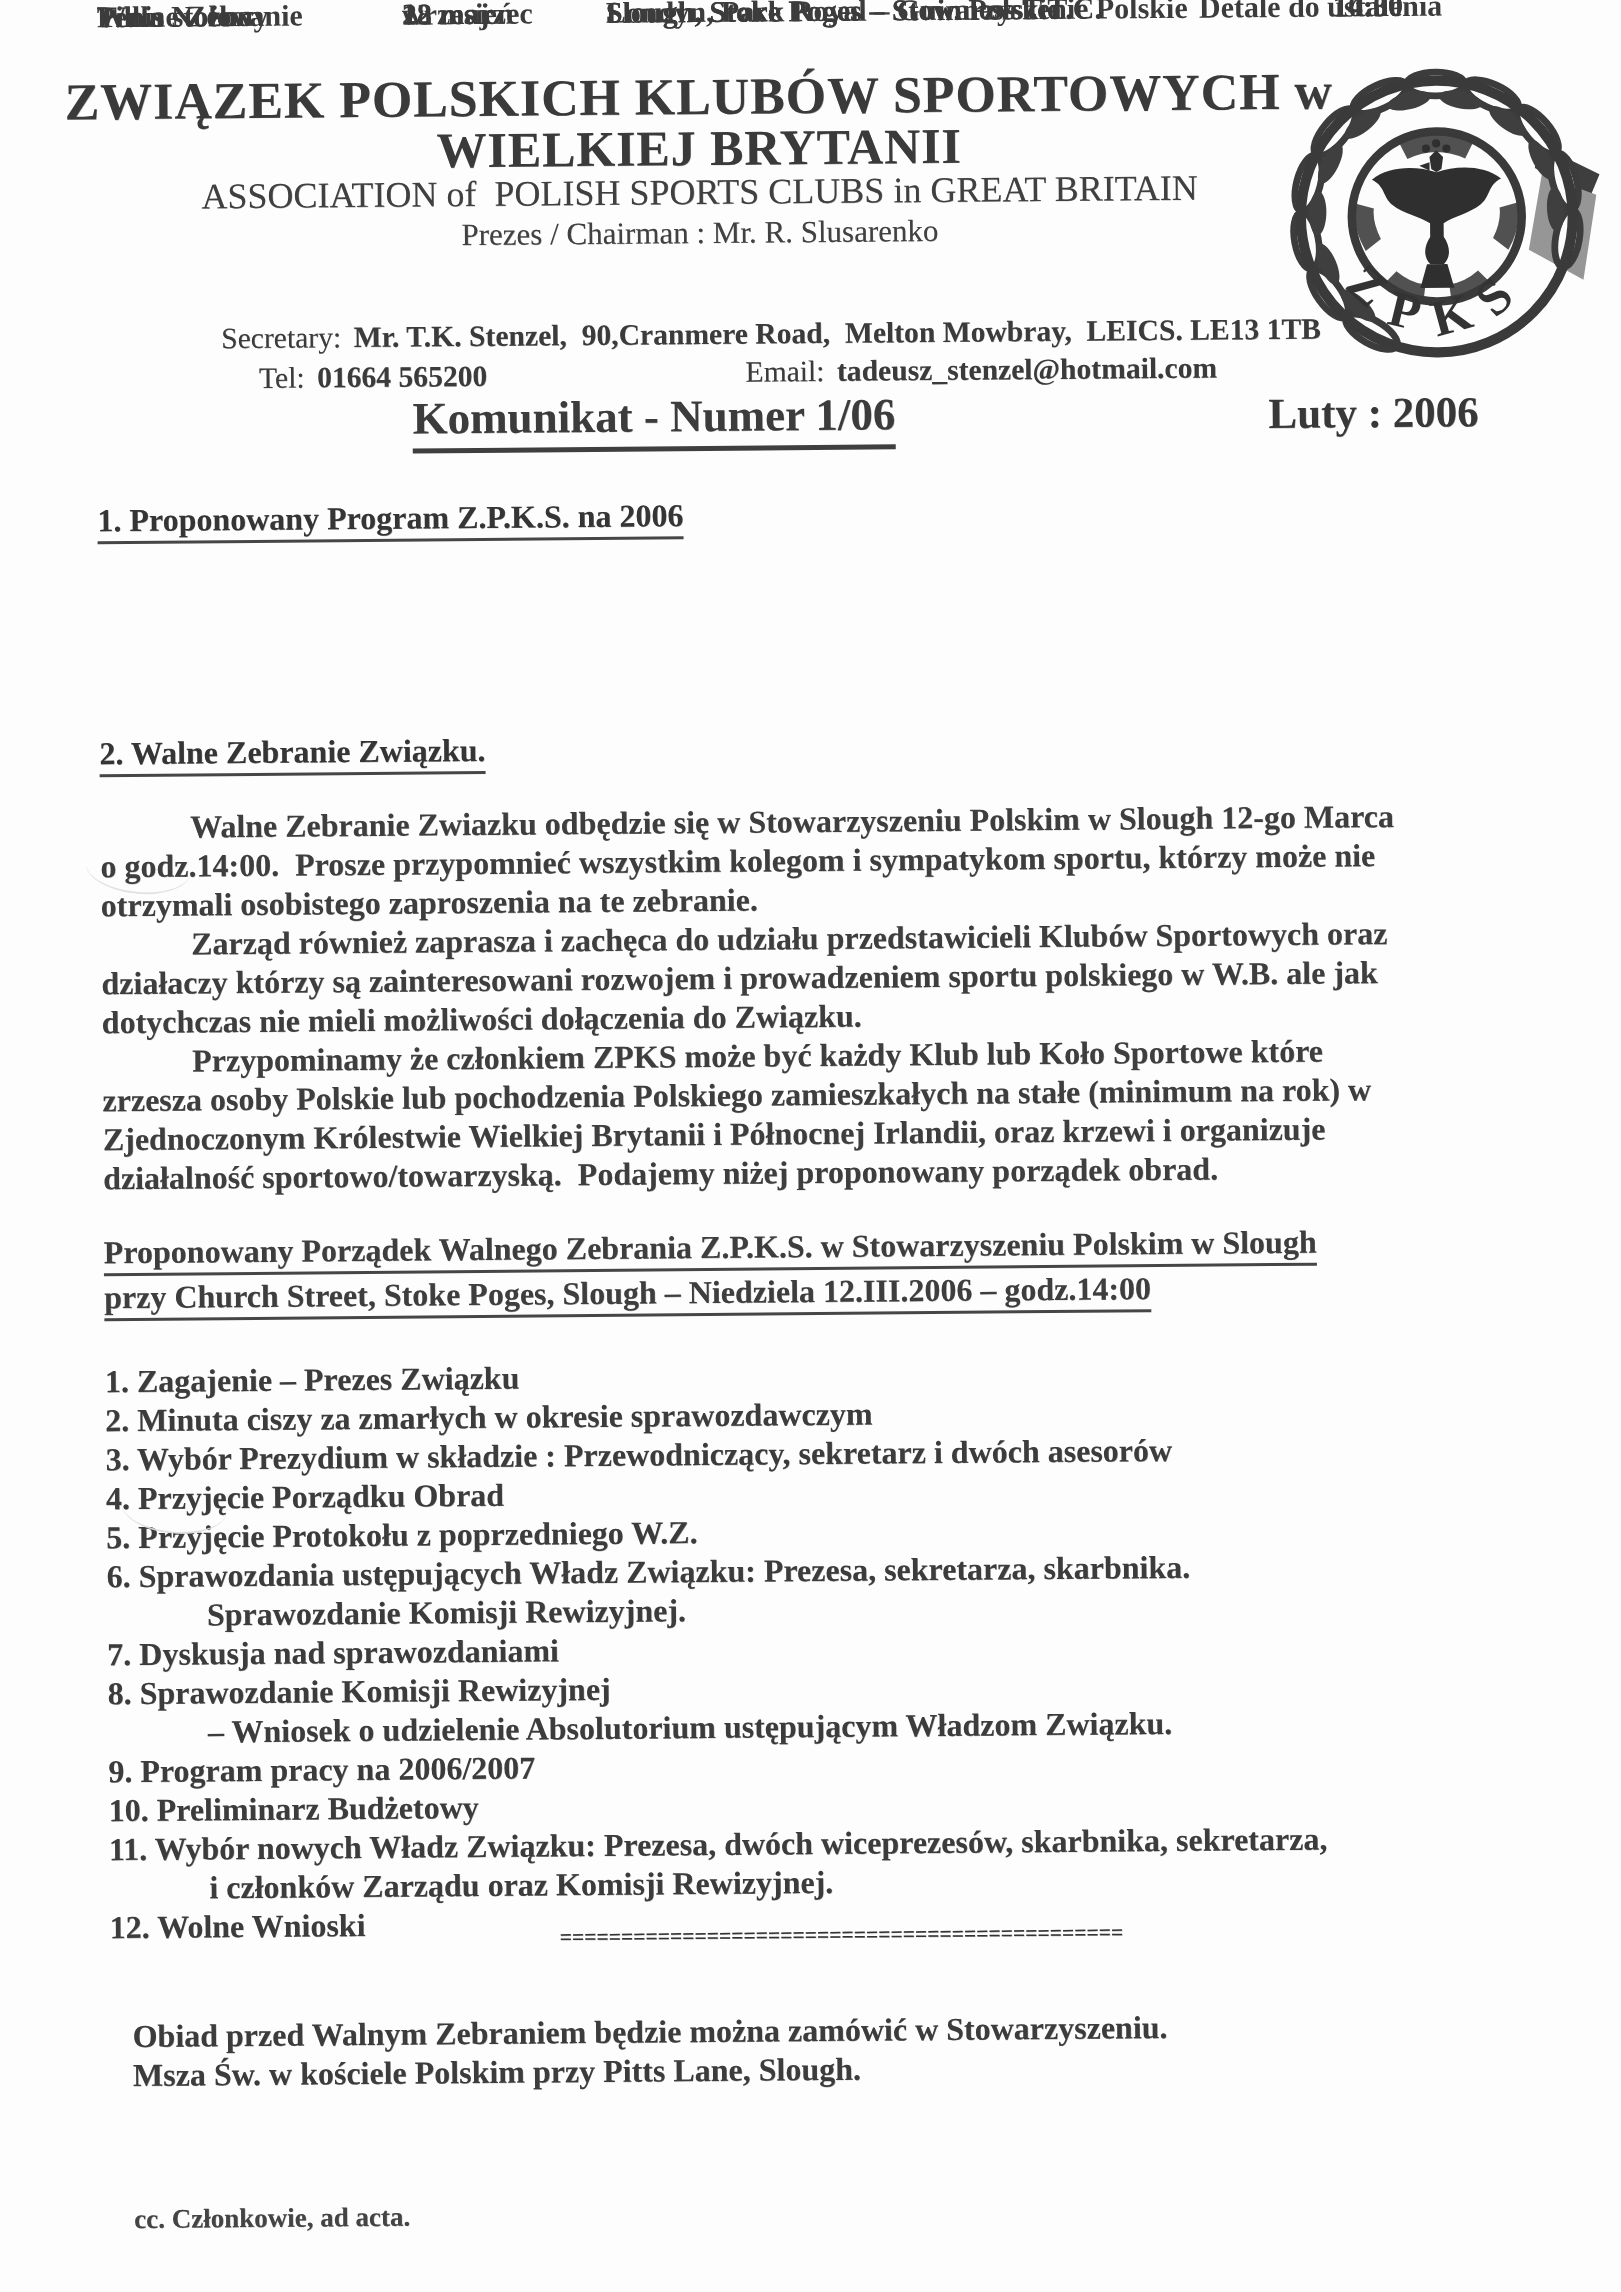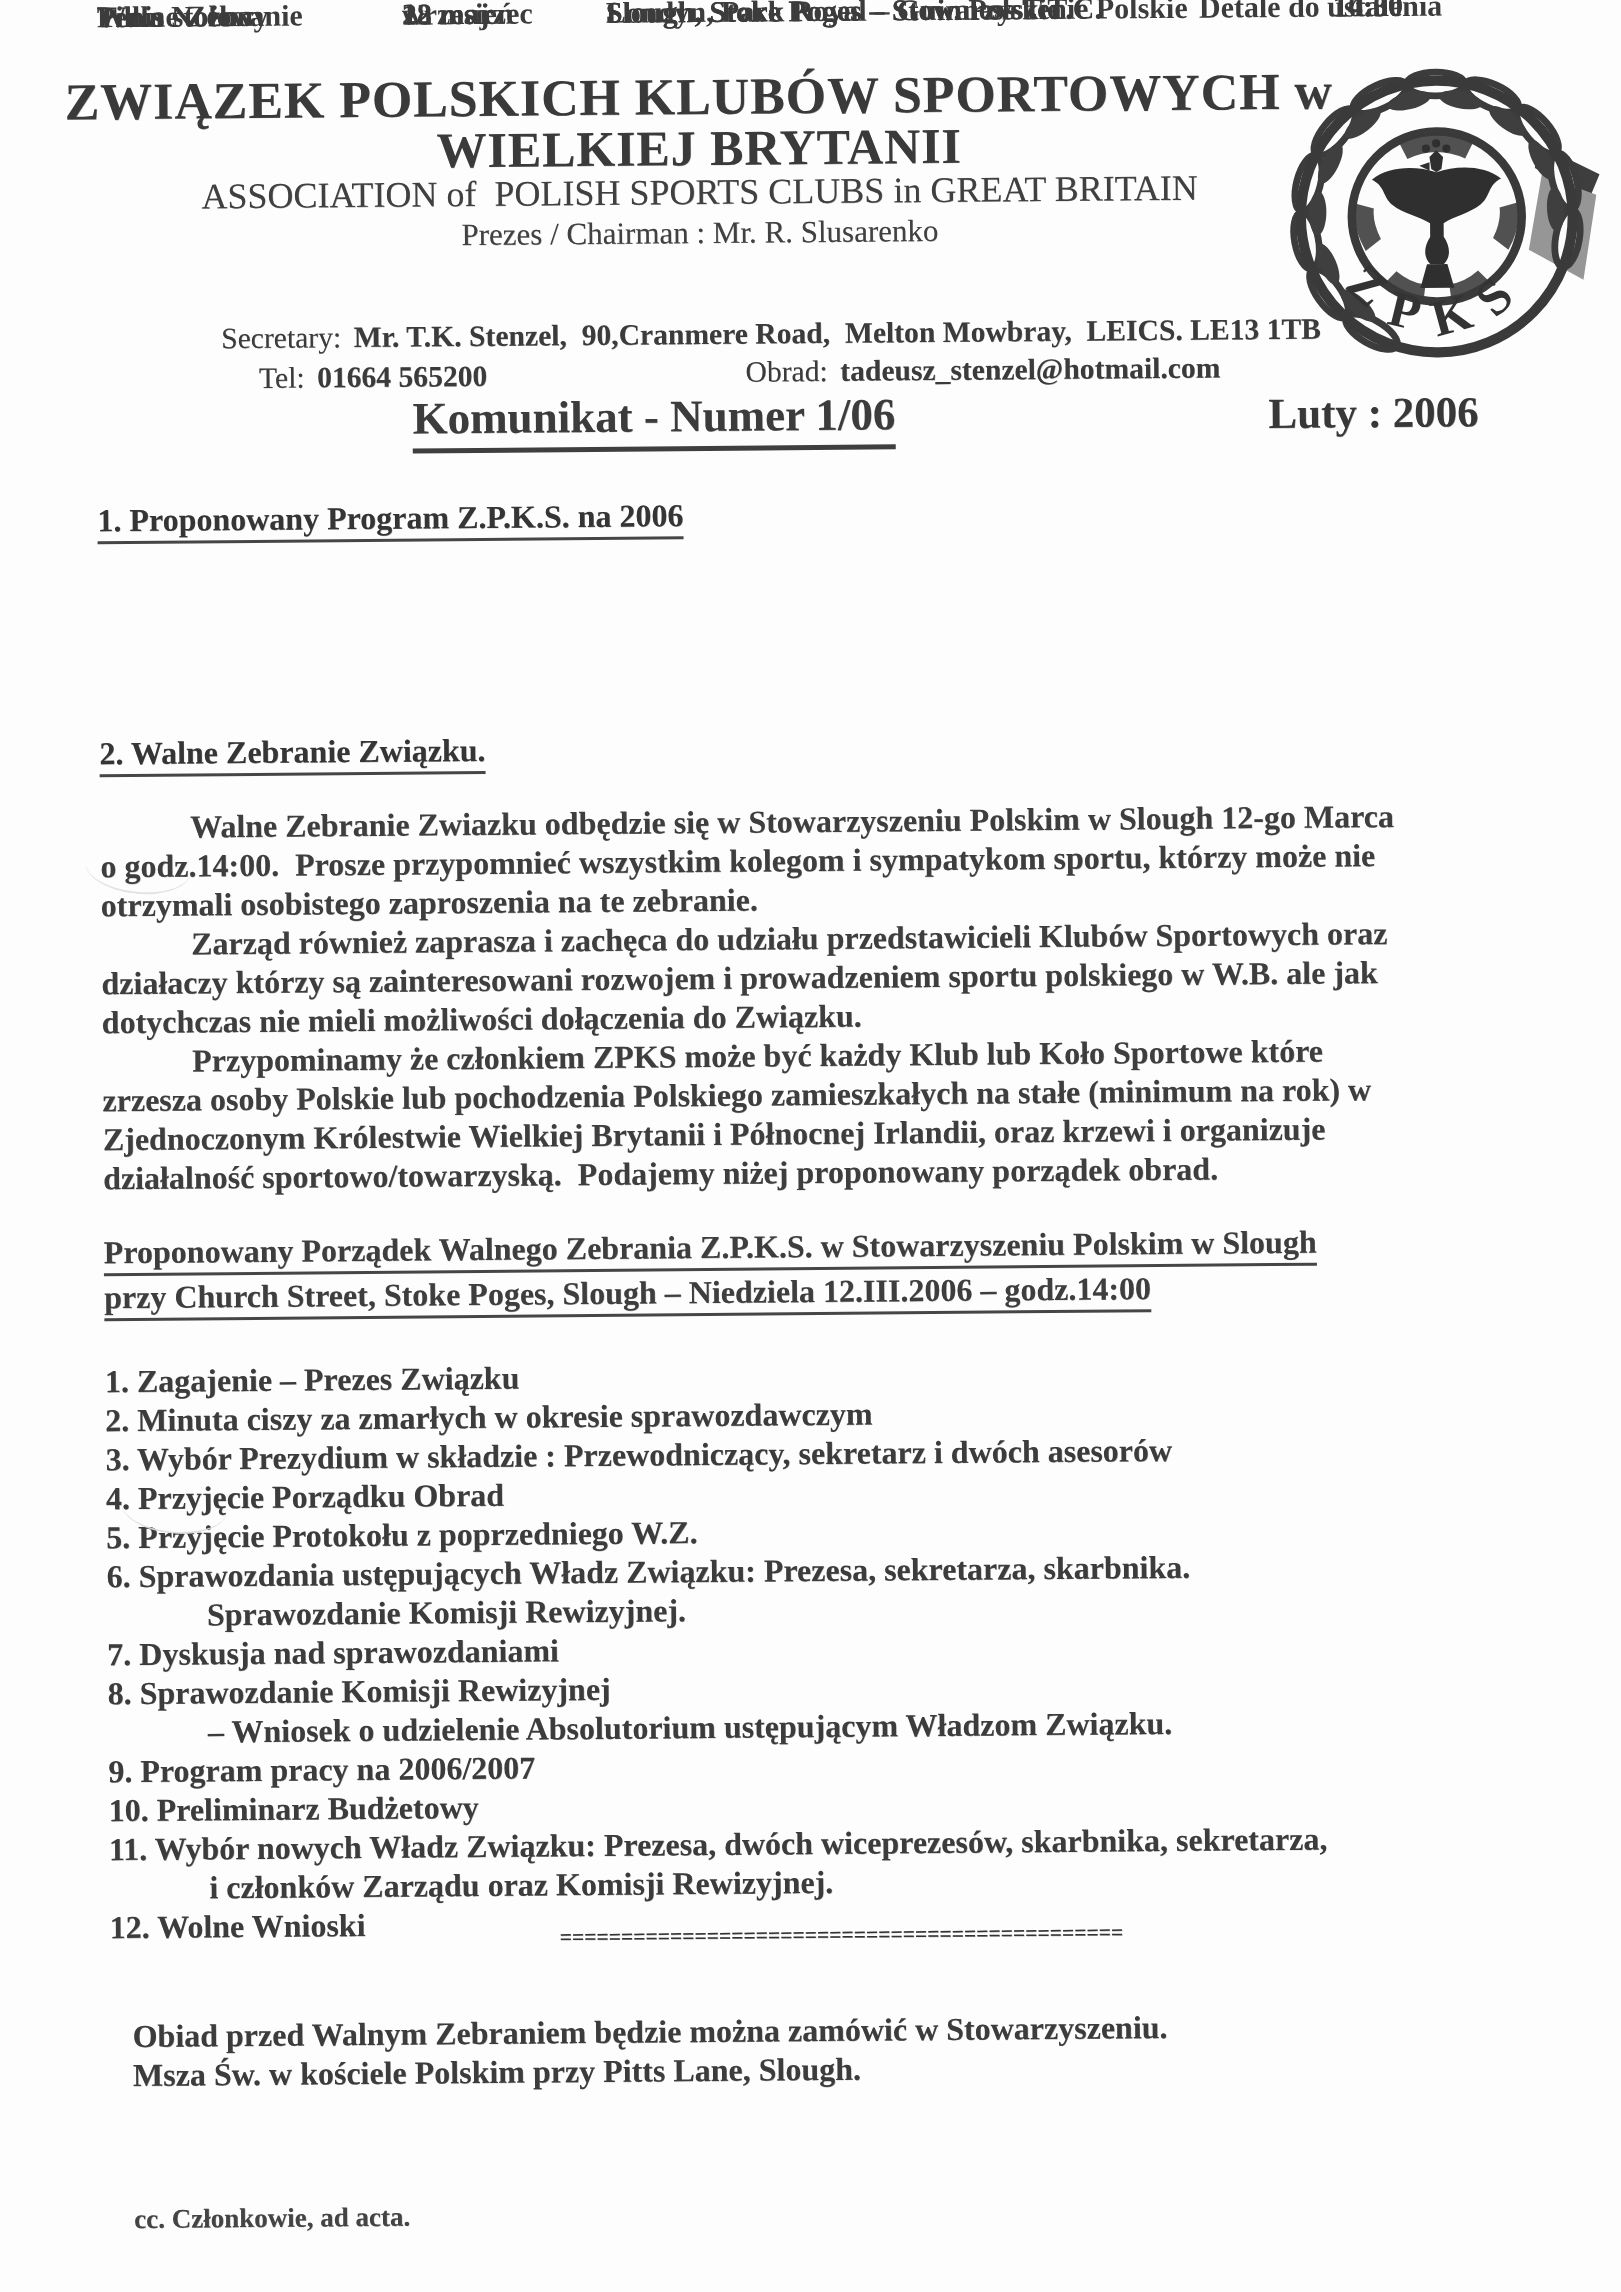--- a/index.html
+++ b/index.html
@@ -51,21 +51,21 @@
     <div class="abs head-wrap center t3 soft" style="top:179px;">ASSOCIATION of  POLISH SPORTS CLUBS in GREAT BRITAIN</div>
     <div class="abs head-wrap center t4 soft" style="top:222px;">Prezes / Chairman : Mr. R. Slusarenko</div>
 
     <div class="abs contact soft" style="left:184px; top:293px;">
       <span class="lbl">Secretary:</span><span class="val">Mr. T.K. Stenzel,  90,Cranmere Road,  Melton Mowbray,  LEICS. LE13 1TB</span>
     </div>
     <div class="abs contact soft" style="left:222px; top:333px;">
       <span class="lbl">Tel:</span><span class="val">01664 565200</span>
     </div>
     <div class="abs contact soft" style="left:708px; top:331px;">
-      <span class="lbl">Obrad:</span><span class="val">tadeusz_stenzel@hotmail.com</span>
+      <span class="lbl">Email:</span><span class="val">tadeusz_stenzel@hotmail.com</span>
     </div>
 
     <div class="abs" style="left:1254px; top:43px; width:340px; height:367px;">
       <svg width="340" height="367" viewBox="0 0 200 216">
 
         <polygon points="160,58 196,76 190,90 158,72" fill="#3e3e3e"></polygon>
         <polygon points="162,76 194,88 186,138 154,120" fill="#969696"></polygon>
 
         <g stroke="#3c3c3c" stroke-width="4" fill="#fcfcfc">
           <ellipse cx="100" cy="22" rx="17" ry="7" transform="rotate(-150 100 100)"></ellipse>

